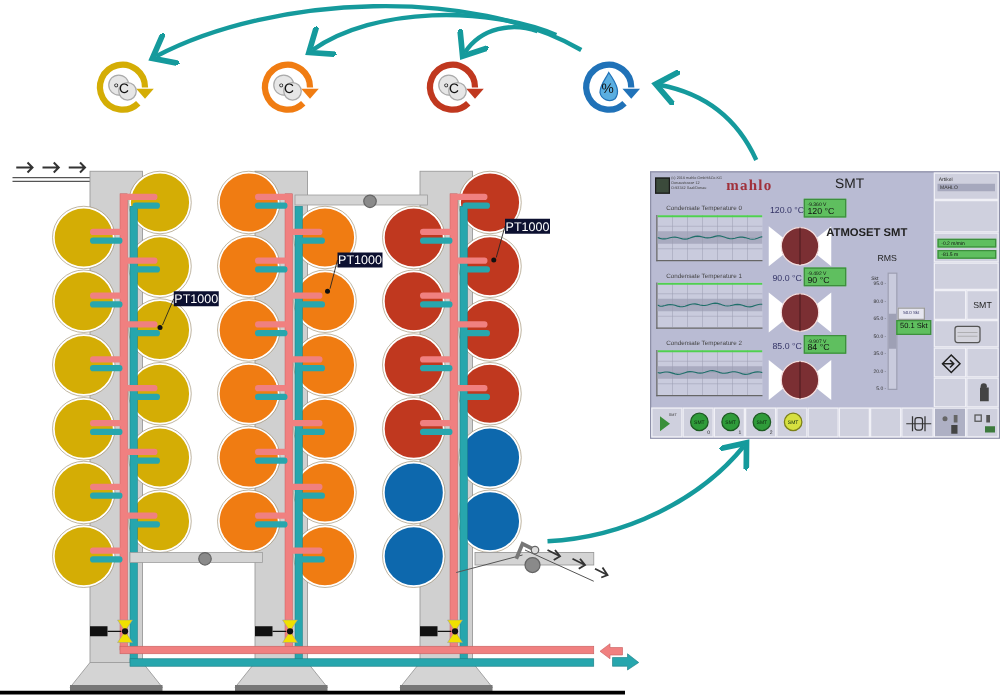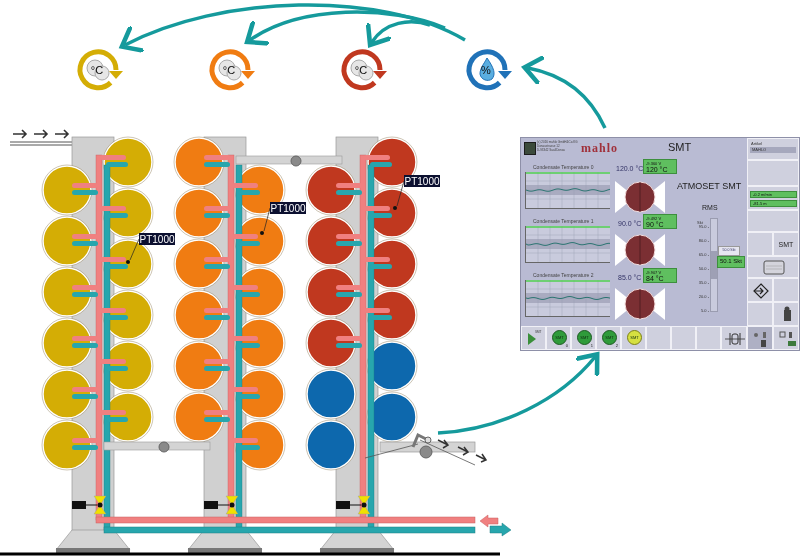--- a/index.html
+++ b/index.html
@@ -14,21 +14,21 @@
   #smt .copy { position:absolute; left:16px; top:2px; font-size:3px; line-height:4px; color:#444; width:50px; }
   #smt .logo { position:absolute; left:60px; top:3px; font-size:12px; font-weight:bold; color:#a0303a; letter-spacing:1px; font-family:"Liberation Serif", serif; }
   #smt .title { position:absolute; left:147px; top:3px; font-size:11px; color:#222; }
   #smt .section-label { position:absolute; font-size:5px; color:#444; }
   #smt .temp-val { position:absolute; font-size:7px; color:#333366; }
   #smt .green-box { position:absolute; background:#5fbf5f; border:1px solid #3d8f3d; color:#111; font-size:4px; padding:1px 2px; box-sizing:border-box; }
   #smt .green-box .big { font-size:7px; display:block; }
   #smt .chart { position:absolute; left:4px; width:84px; height:36px; background:#c9cbdd; border-left:1px solid #666; border-bottom:1px solid #666; }
   #smt .chart svg { position:absolute; left:0; top:0; }
   #smt .valve { position:absolute; width:58px; height:40px; }
-  #smt .atmoset { position:absolute; left:156px; top:43px; font-size:9px; color:#222; }
+  #smt .atmoset { position:absolute; left:140px; top:43px; font-size:9px; color:#222;font-weight:bold; }
   #smt .rms { position:absolute; left:181px; top:66px; font-size:7px; color:#222; }
   #smt .skt { position:absolute; left:176px; top:82px; font-size:4px; color:#333; }
   #smt .scale-tick { position:absolute; left:170px; font-size:4px; color:#333; text-align:right; width:18px; }
   #smt .scale-bar { position:absolute; left:189px; top:80px; width:8px; height:94px; background:#c9cbdd; border:1px solid #9a9cb0; box-sizing:border-box; }
   #smt .scale-fill { position:absolute; left:0; width:100%; background:#9ea0b5; }
   #smt .set-box { position:absolute; left:197px; top:108px; width:20px; height:8px; background:#e6e6f0; border:1px solid #999; font-size:3.5px; text-align:center; line-height:7px; color:#333366; }
   #smt .act-box { position:absolute; left:196px; top:118px; width:26px; height:10px; background:#5fbf5f; border:1px solid #3d8f3d; font-size:6px; line-height:9px; text-align:center; color:#111; }
   #smt .side { position:absolute; left:226px; top:0; width:52px; height:212px; }
   #smt .side .cell { position:absolute; background:#cfd0de; border:1px solid #f0f0f6; box-sizing:border-box; }
   #smt .artikel-l { position:absolute; left:3px; top:2px; font-size:4px; color:#333; }

